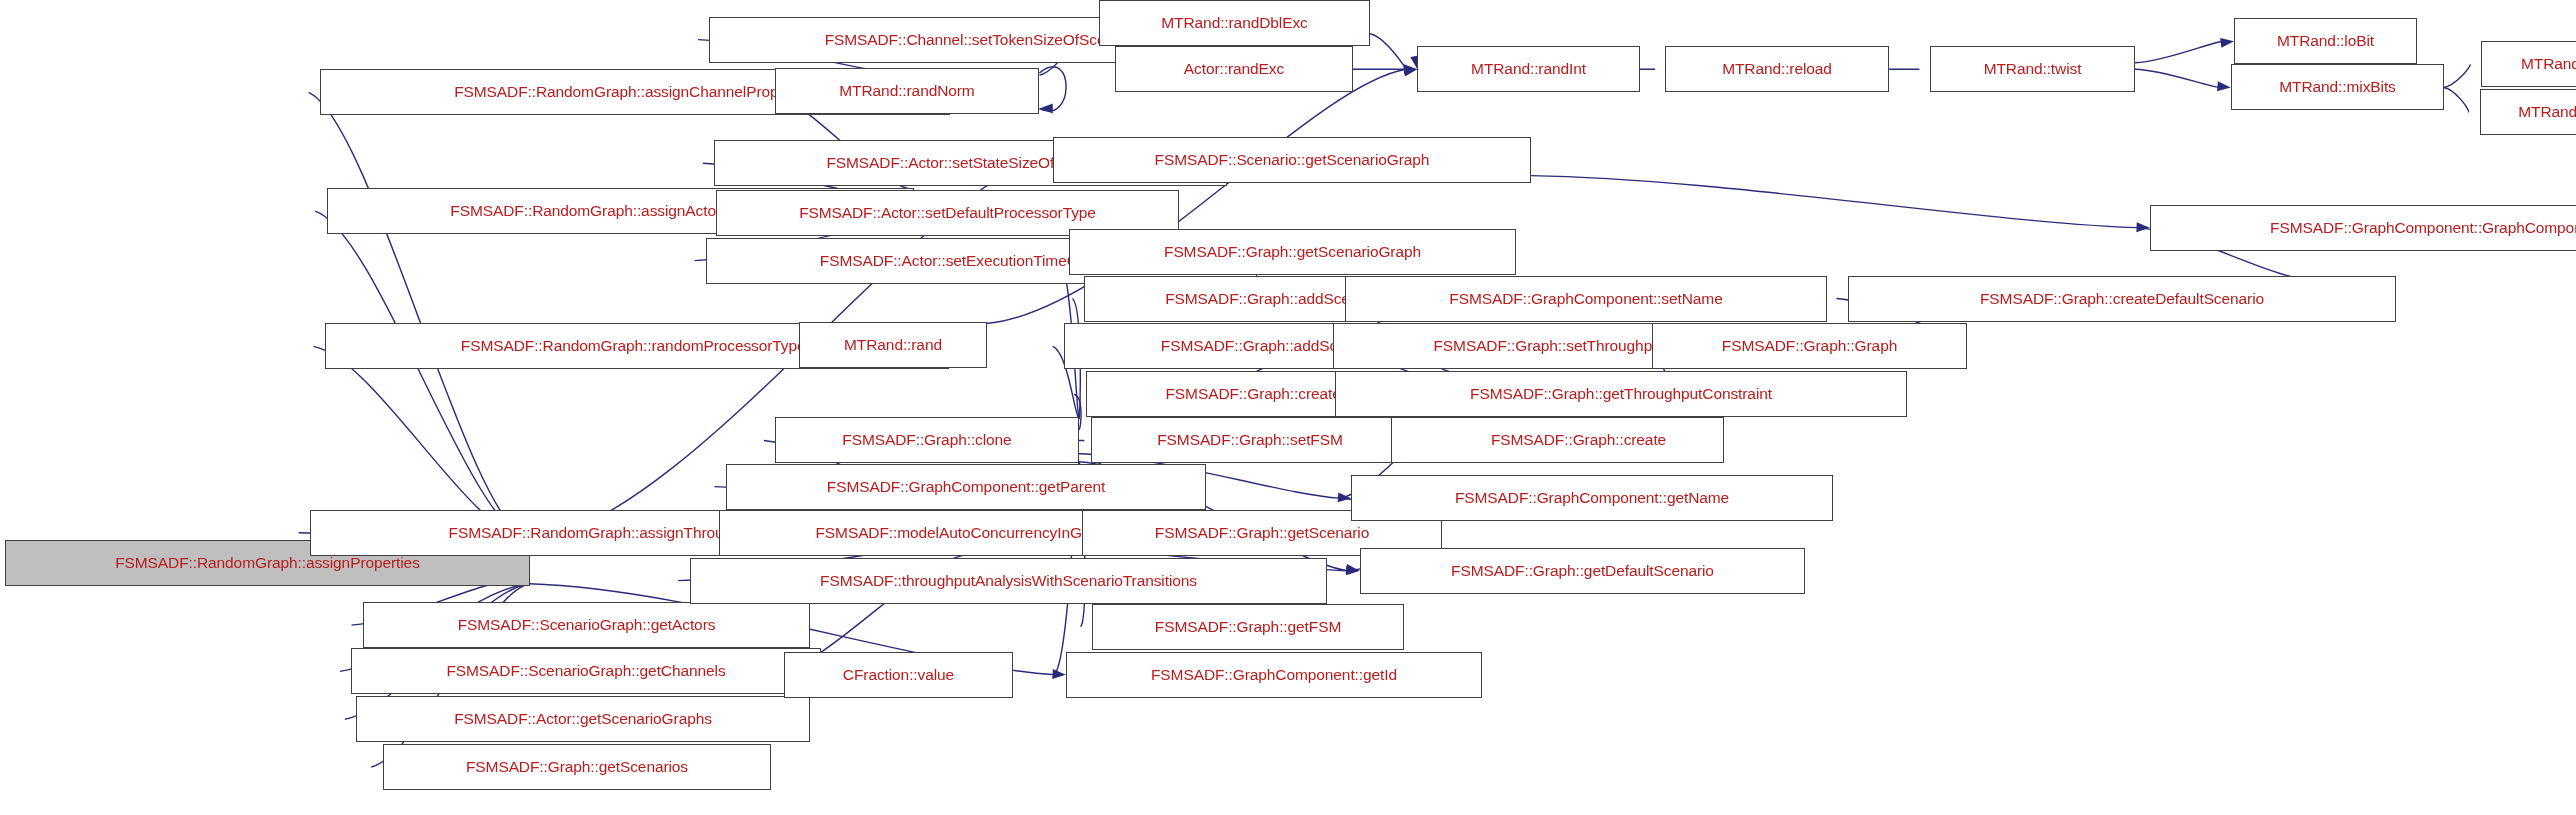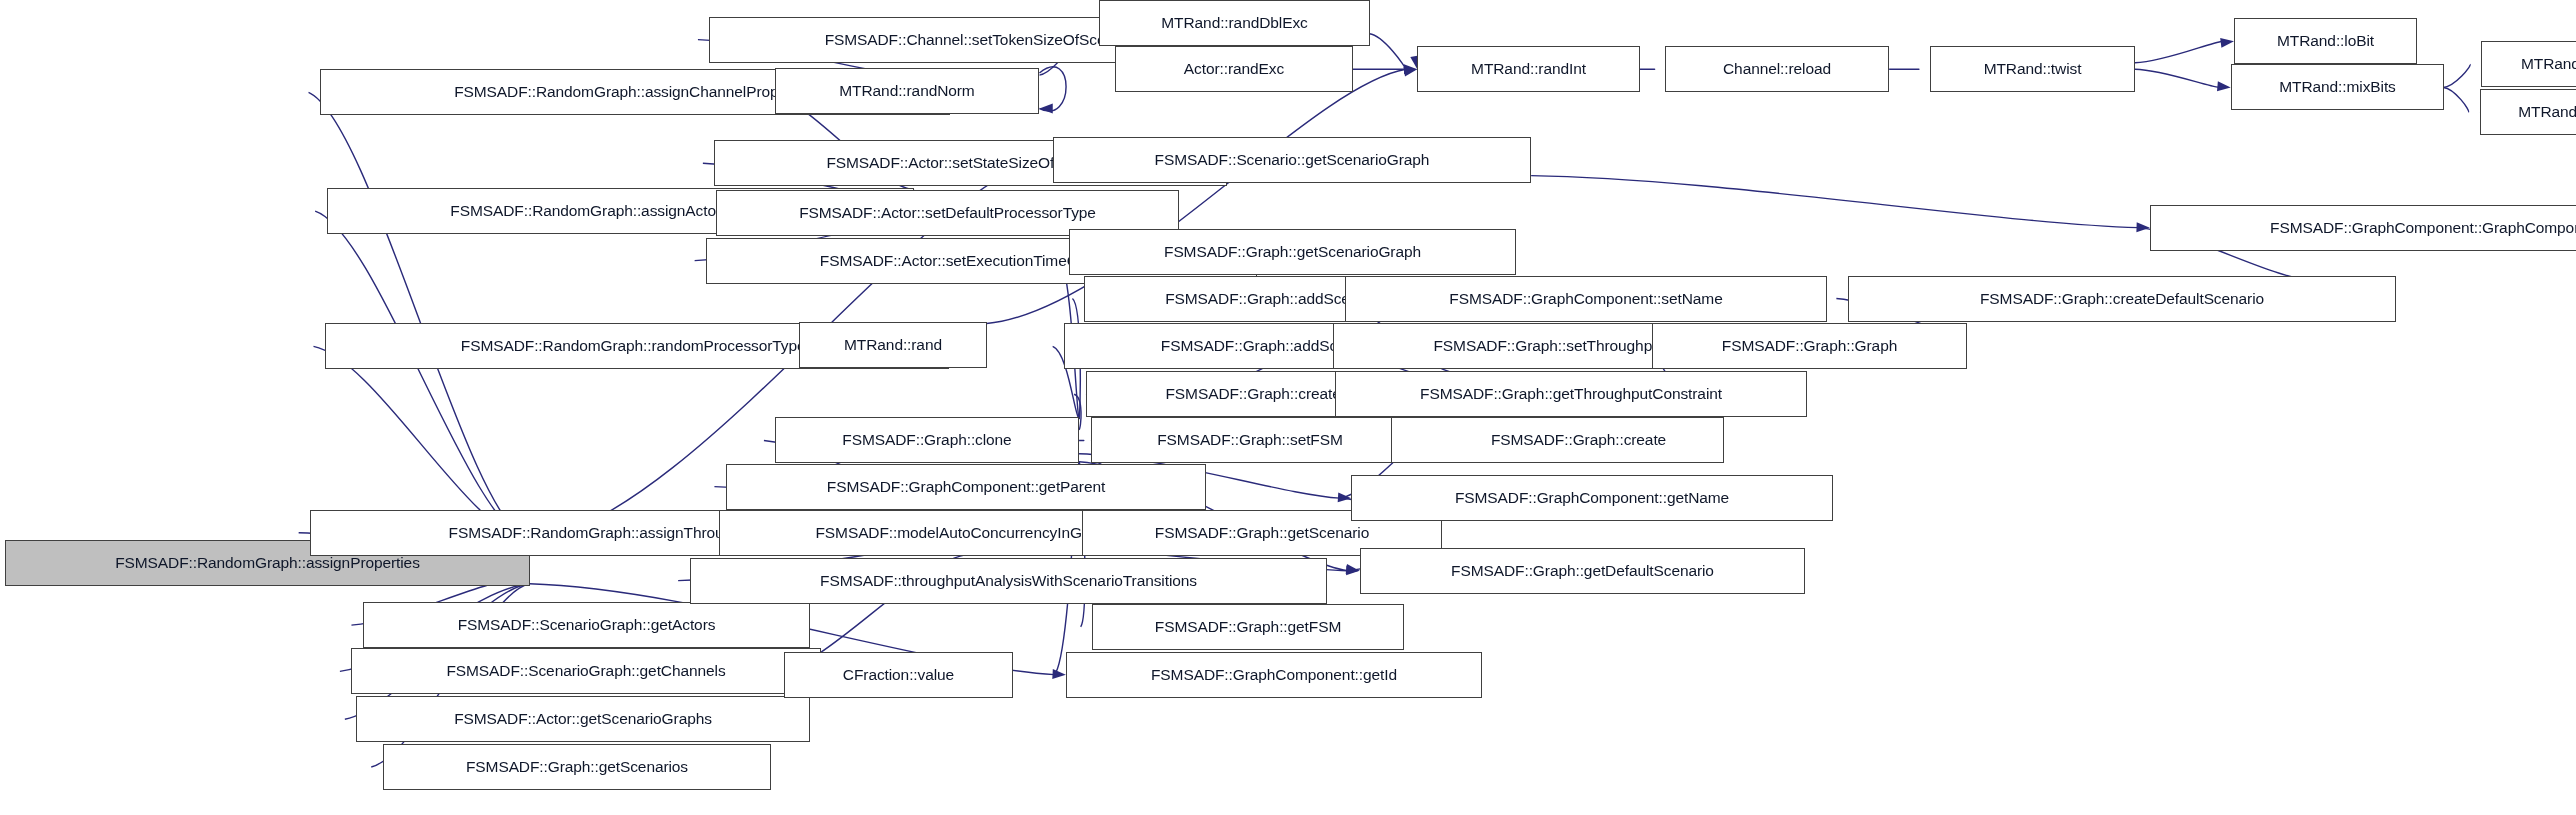--- a/index.html
+++ b/index.html
@@ -22,21 +22,21 @@
     left: 0;
     top: 0;
     width: 2576px;
     height: 815px;
   }
   .node-box {
     position: absolute;
     box-sizing: border-box;
     border: 1.4px solid #404040;
     background: #ffffff;
-    color: #0f172a;
+    color: #b91c1c;
     font-family: "Liberation Sans", sans-serif;
     font-size: 15.5px;
     line-height: 1;
     display: flex;
     align-items: center;
     justify-content: center;
     white-space: nowrap;
     letter-spacing: -0.1px;
   }
   .node-box.root {
@@ -201,25 +201,25 @@
       <div class="node-box" style="left: 1084px; top: 276px; width: 381px; height: 46px;">FSMSADF::Graph::addScenario</div>
       <div class="node-box" style="left: 1064px; top: 323px; width: 455px; height: 46px;">FSMSADF::Graph::addScenarioGraph</div>
       <div class="node-box" style="left: 1086px; top: 371px; width: 370px; height: 46px;">FSMSADF::Graph::createCopy</div>
       <div class="node-box" style="left: 1091px; top: 417px; width: 318px; height: 46px;">FSMSADF::Graph::setFSM</div>
       <div class="node-box" style="left: 1082px; top: 510px; width: 360px; height: 46px;">FSMSADF::Graph::getScenario</div>
       <div class="node-box" style="left: 1092px; top: 604px; width: 312px; height: 46px;">FSMSADF::Graph::getFSM</div>
       <div class="node-box" style="left: 1066px; top: 652px; width: 416px; height: 46px;">FSMSADF::GraphComponent::getId</div>
       <div class="node-box" style="left: 1417px; top: 46px; width: 223px; height: 46px;">MTRand::randInt</div>
       <div class="node-box" style="left: 1345px; top: 276px; width: 482px; height: 46px;">FSMSADF::GraphComponent::setName</div>
       <div class="node-box" style="left: 1333px; top: 323px; width: 502px; height: 46px;">FSMSADF::Graph::setThroughputConstraint</div>
-      <div class="node-box" style="left: 1335px; top: 371px; width: 472px; height: 46px;">FSMSADF::Graph::getThroughputConstraint</div>
+      <div class="node-box" style="left: 1335px; top: 371px; width: 572px; height: 46px;">FSMSADF::Graph::getThroughputConstraint</div>
       <div class="node-box" style="left: 1391px; top: 417px; width: 333px; height: 46px; padding-left: 42px;">FSMSADF::Graph::create</div>
       <div class="node-box" style="left: 1351px; top: 475px; width: 482px; height: 46px;">FSMSADF::GraphComponent::getName</div>
       <div class="node-box" style="left: 1360px; top: 548px; width: 445px; height: 46px;">FSMSADF::Graph::getDefaultScenario</div>
-      <div class="node-box" style="left: 1665px; top: 46px; width: 224px; height: 46px;">Channel::reload</div>
+      <div class="node-box" style="left: 1665px; top: 46px; width: 224px; height: 46px;">MTRand::reload</div>
       <div class="node-box" style="left: 1652px; top: 323px; width: 315px; height: 46px;">FSMSADF::Graph::Graph</div>
       <div class="node-box" style="left: 1848px; top: 276px; width: 548px; height: 46px;">FSMSADF::Graph::createDefaultScenario</div>
       <div class="node-box" style="left: 1930px; top: 46px; width: 205px; height: 46px;">MTRand::twist</div>
       <div class="node-box" style="left: 2150px; top: 205px; width: 574px; height: 46px;">FSMSADF::GraphComponent::GraphComponent</div>
       <div class="node-box" style="left: 2234px; top: 18px; width: 183px; height: 46px;">MTRand::loBit</div>
       <div class="node-box" style="left: 2231px; top: 64px; width: 213px; height: 46px;">MTRand::mixBits</div>
       <div class="node-box" style="left: 2481px; top: 41px; width: 177px; height: 46px;">MTRand::hiBit</div>
       <div class="node-box" style="left: 2480px; top: 89px; width: 181px; height: 46px;">MTRand::loBits</div>
     </div>
 </div>

